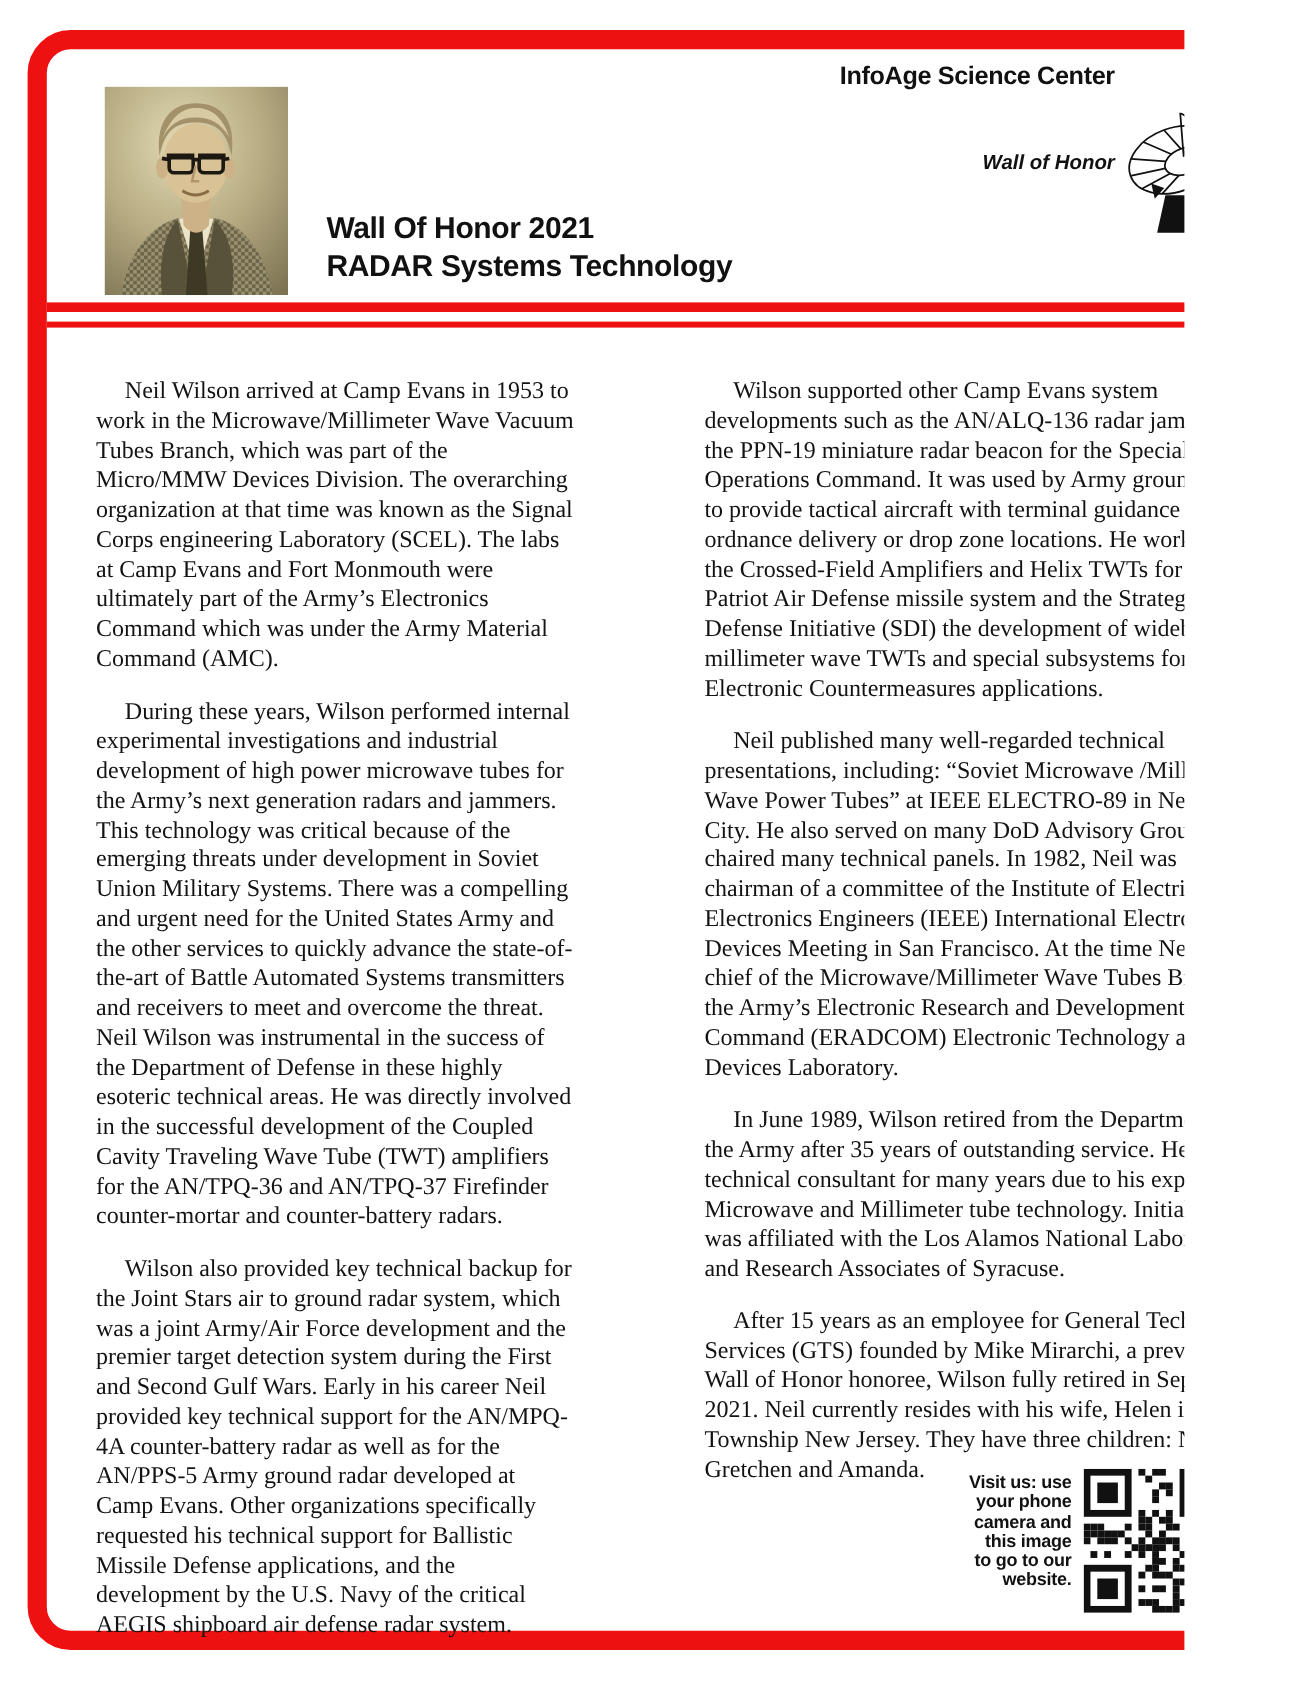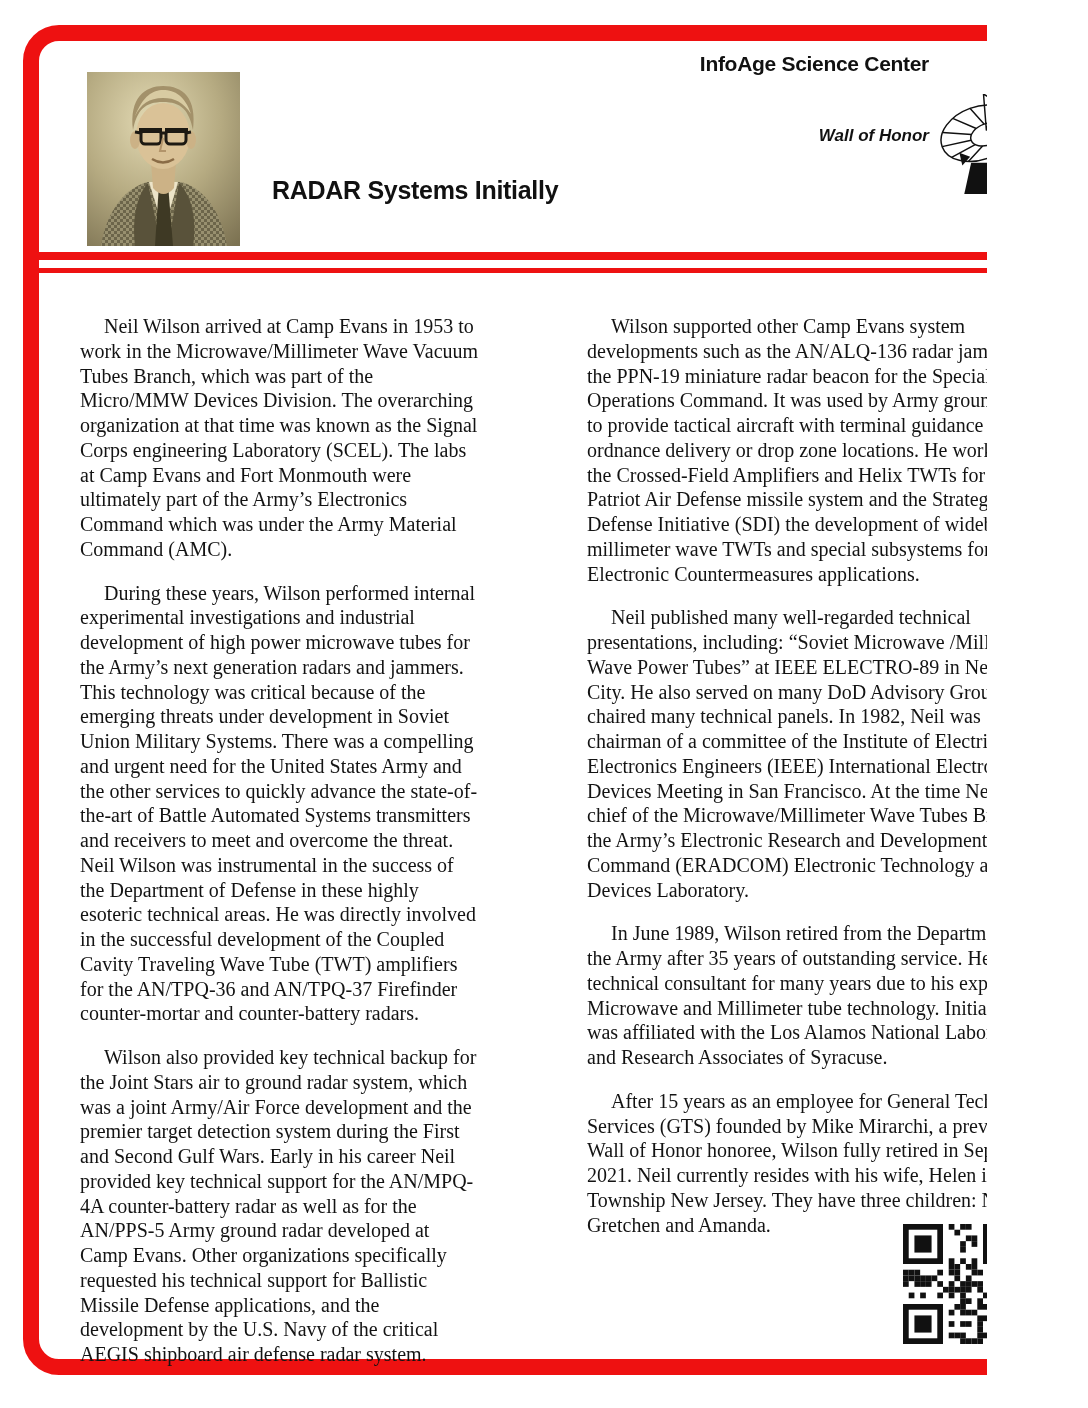--- a/index.html
+++ b/index.html
@@ -71,21 +71,22 @@
         <path d="M54 61 L48 60 M99 61 L104 60"></path>
       </g>
       <path d="M76 66 L73 79 L79 79" stroke="#b2946a" stroke-width="2" fill="none"></path>
       <path d="M65 87 Q76 94 87 87" stroke="#8a6c46" stroke-width="2.4" fill="none"></path>
     </svg>
   </div>
 
   <div class="org">InfoAge Science Center</div>
   <div class="org-sub">Wall of Honor</div>
   <div class="honor">
-    <div>RADAR Systems Initially</div>
+    <div>Wall Of Honor 2021</div>
+    <div>RADAR Systems Technology</div>
   </div>
 
   <div class="radar">
     <svg width="96" height="102" viewBox="0 0 96 104">
       <path d="M40 70 L58 70 L66 102 L33 102 Z" fill="#111"></path>
       <path d="M28 60 l11 4 -8 9 z" fill="#111"></path>
       <path d="M66 66 l11 -4 -1 12 z" fill="#111"></path>
       <g transform="rotate(-20 48 40)" stroke="#111" stroke-width="1.5" fill="none">
         <ellipse cx="48" cy="40" rx="40" ry="27"></ellipse>
         <ellipse cx="56" cy="44" rx="18" ry="11"></ellipse>
@@ -103,20 +104,28 @@
     <p>During these years, Wilson performed internal experimental investigations and industrial development of high power microwave tubes for the Army’s next generation radars and jammers. This technology was critical because of the emerging threats under development in Soviet Union Military Systems. There was a compelling and urgent need for the United States Army and the other services to quickly advance the state-of-the-art of Battle Automated Systems transmitters and receivers to meet and overcome the threat. Neil Wilson was instrumental in the success of the Department of Defense in these highly esoteric technical areas. He was directly involved in the successful development of the Coupled Cavity Traveling Wave Tube (TWT) amplifiers for the AN/TPQ-36 and AN/TPQ-37 Firefinder counter-mortar and counter-battery radars.</p>
     <p>Wilson also provided key technical backup for the Joint Stars air to ground radar system, which was a joint Army/Air Force development and the premier target detection system during the First and Second Gulf Wars. Early in his career Neil provided key technical support for the AN/MPQ-4A counter-battery radar as well as for the AN/PPS-5 Army ground radar developed at Camp Evans. Other organizations specifically requested his technical support for Ballistic Missile Defense applications, and the development by the U.S. Navy of the critical AEGIS shipboard air defense radar system.</p>
   </div>
   <div class="col col-right">
     <p>Wilson supported other Camp Evans system developments such as the AN/ALQ-136 radar jammer and the PPN-19 miniature radar beacon for the Special Operations Command. It was used by Army ground units to provide tactical aircraft with terminal guidance for ordnance delivery or drop zone locations. He worked on the Crossed-Field Amplifiers and Helix TWTs for the Patriot Air Defense missile system and the Strategic Defense Initiative (SDI) the development of wideband millimeter wave TWTs and special subsystems for Electronic Countermeasures applications.</p>
     <p>Neil published many well-regarded technical presentations, including: “Soviet Microwave /Millimeter Wave Power Tubes” at IEEE ELECTRO-89 in New York City. He also served on many DoD Advisory Groups and chaired many technical panels. In 1982, Neil was chairman of a committee of the Institute of Electrical and Electronics Engineers (IEEE) International Electron Devices Meeting in San Francisco. At the time Neil was chief of the Microwave/Millimeter Wave Tubes Branch in the Army’s Electronic Research and Development Command (ERADCOM) Electronic Technology and Devices Laboratory.</p>
     <p>In June 1989, Wilson retired from the Department of the Army after 35 years of outstanding service. He was a technical consultant for many years due to his expertise in Microwave and Millimeter tube technology. Initially, he was affiliated with the Los Alamos National Laboratory and Research Associates of Syracuse.</p>
     <p>After 15 years as an employee for General Technical Services (GTS) founded by Mike Mirarchi, a previous Wall of Honor honoree, Wilson fully retired in September 2021. Neil currently resides with his wife, Helen in Ocean Township New Jersey. They have three children: Neil, Gretchen and Amanda.</p>
   </div>
 
+  <div class="visit">
+    <div>Visit us: use</div>
+    <div>your phone</div>
+    <div>camera and</div>
+    <div>this image</div>
+    <div>to go to our</div>
+    <div>website.</div>
+  </div>
 
   <div class="qr">
     <svg width="120" height="120" viewBox="0 0 120 120">
         <rect x="45.714285714285715" y="0" width="5.714285714285714" height="5.714285714285714" fill="#111"></rect>
         <rect x="57.142857142857146" y="0" width="5.714285714285714" height="5.714285714285714" fill="#111"></rect>
         <rect x="62.85714285714286" y="0" width="5.714285714285714" height="5.714285714285714" fill="#111"></rect>
         <rect x="51.42857142857143" y="5.714285714285714" width="5.714285714285714" height="5.714285714285714" fill="#111"></rect>
         <rect x="62.85714285714286" y="11.428571428571429" width="5.714285714285714" height="5.714285714285714" fill="#111"></rect>
         <rect x="68.57142857142857" y="11.428571428571429" width="5.714285714285714" height="5.714285714285714" fill="#111"></rect>
         <rect x="57.142857142857146" y="17.142857142857142" width="5.714285714285714" height="5.714285714285714" fill="#111"></rect>

